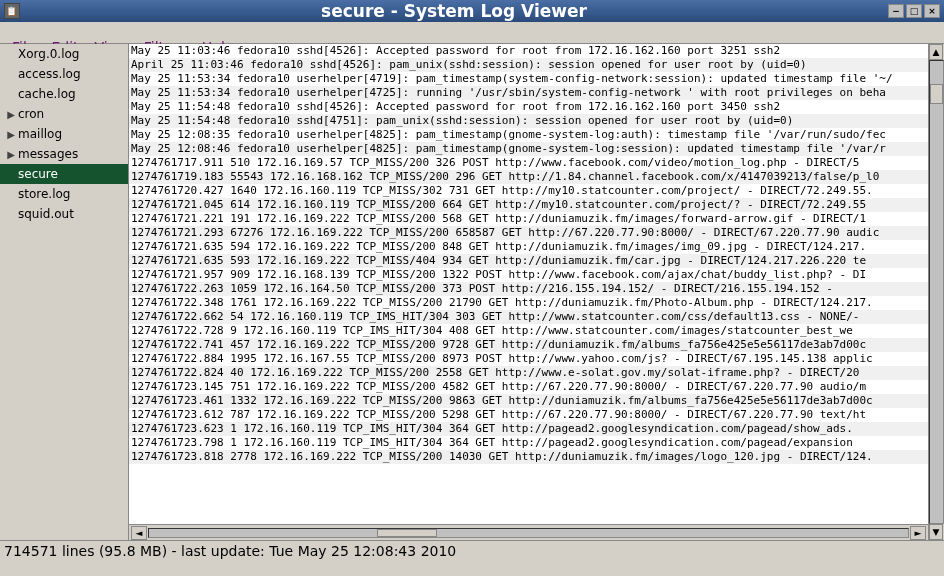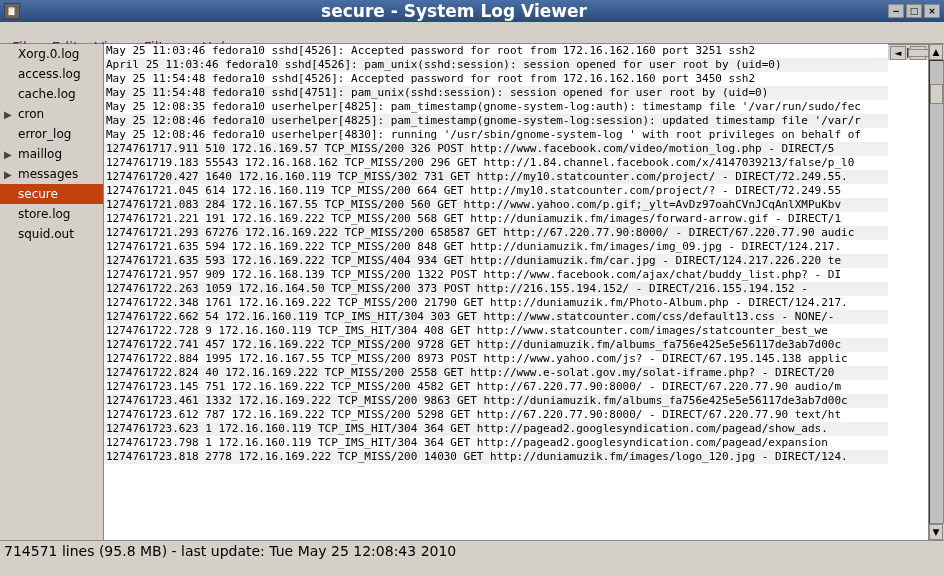--- a/index.html
+++ b/index.html
@@ -85,56 +85,58 @@
 
     
     #main {
       display: flex;
       flex: 1;
       overflow: hidden;
     }
 
     
     #sidebar {
-      width: 104px;
+      width: 129px;
       background: #d4d0c8;
       border-right: 1px solid #888;
       overflow-y: auto;
       flex-shrink: 0;
+      text-align: center;
     }
     .sidebar-item {
       display: flex;
       align-items: center;
       padding: 2px 4px;
       cursor: pointer;
       font-size: 12px;
       color: #000;
       height: 20px;
     }
     .sidebar-item.selected {
-      background: #c2410c;
+      background: #14532d;
       color: white;
     }
     .sidebar-arrow {
       width: 14px;
       font-size: 10px;
       color: #444;
       flex-shrink: 0;
     }
     .sidebar-item.selected .sidebar-arrow {
       color: white;
     }
     .sidebar-label {
       font-size: 12px;
     }
 
     
     #content {
       flex: 1;
       display: flex;
+      flex-direction: column;
       overflow: hidden;
       background: white;
     }
 
     #log-area {
       flex: 1;
       overflow: hidden;
       font-family: monospace;
       font-size: 11px;
       background: white;
@@ -284,24 +286,20 @@
       </div>
       <div class="sidebar-item">
         <span class="sidebar-arrow"> </span>
         <span class="sidebar-label">cache.log</span>
       </div>
       <div class="sidebar-item">
         <span class="sidebar-arrow">▶</span>
         <span class="sidebar-label">cron</span>
       </div>
       <div class="sidebar-item">
-        <span class="sidebar-arrow"> </span>
-        <span class="sidebar-label">error_log</span>
-      </div>
-      <div class="sidebar-item">
         <span class="sidebar-arrow">▶</span>
         <span class="sidebar-label">maillog</span>
       </div>
       <div class="sidebar-item">
         <span class="sidebar-arrow">▶</span>
         <span class="sidebar-label">messages</span>
       </div>
       <div class="sidebar-item selected">
         <span class="sidebar-arrow"> </span>
         <span class="sidebar-label">secure</span>
@@ -315,30 +313,30 @@
         <span class="sidebar-label">squid.out</span>
       </div>
     </div>
 
   <div id="right-area">
     <div id="content">
       <div id="log-area">
         <div id="log-table">
         <div class="log-row">May 25 11:03:46 fedora10 sshd[4526]: Accepted password for root from 172.16.162.160 port 3251 ssh2</div>
             <div class="log-row">April 25 11:03:46 fedora10 sshd[4526]: pam_unix(sshd:session): session opened for user root by (uid=0)</div>
+            <div class="log-row">May 25 11:53:34 fedora10 userhelper[4719]: pam_timestamp(system-config-network:session): updated timestamp file '~/</div>
+            <div class="log-row">May 25 11:53:34 fedora10 userhelper[4725]: running '/usr/sbin/system-config-network ' with root privileges on beha</div>
             <div class="log-row">May 25 11:54:48 fedora10 sshd[4526]: Accepted password for root from 172.16.162.160 port 3450 ssh2</div>
             <div class="log-row">May 25 11:54:48 fedora10 sshd[4751]: pam_unix(sshd:session): session opened for user root by (uid=0)</div>
             <div class="log-row">May 25 12:08:35 fedora10 userhelper[4825]: pam_timestamp(gnome-system-log:auth): timestamp file '/var/run/sudo/fec</div>
             <div class="log-row">May 25 12:08:46 fedora10 userhelper[4825]: pam_timestamp(gnome-system-log:session): updated timestamp file '/var/r</div>
-            <div class="log-row">May 25 12:08:46 fedora10 userhelper[4830]: running '/usr/sbin/gnome-system-log ' with root privileges on behalf of</div>
             <div class="log-row">1274761717.911      510 172.16.169.57 TCP_MISS/200 326 POST http://www.facebook.com/video/motion_log.php - DIRECT/5</div>
             <div class="log-row">1274761719.183    55543 172.16.168.162 TCP_MISS/200 296 GET http://1.84.channel.facebook.com/x/4147039213/false/p_l0</div>
             <div class="log-row">1274761720.427     1640 172.16.160.119 TCP_MISS/302 731 GET http://my10.statcounter.com/project/ - DIRECT/72.249.55.</div>
             <div class="log-row">1274761721.045      614 172.16.160.119 TCP_MISS/200 664 GET http://my10.statcounter.com/project/? - DIRECT/72.249.55</div>
-            <div class="log-row">1274761721.083      284 172.16.167.55 TCP_MISS/200 560 GET http://www.yahoo.com/p.gif;_ylt=AvDz97oahCVnJCqAnlXMPuKbv</div>
             <div class="log-row">1274761721.221      191 172.16.169.222 TCP_MISS/200 568 GET http://duniamuzik.fm/images/forward-arrow.gif - DIRECT/1</div>
             <div class="log-row">1274761721.293    67276 172.16.169.222 TCP_MISS/200 658587 GET http://67.220.77.90:8000/ - DIRECT/67.220.77.90 audic</div>
             <div class="log-row">1274761721.635      594 172.16.169.222 TCP_MISS/200 848 GET http://duniamuzik.fm/images/img_09.jpg - DIRECT/124.217.</div>
             <div class="log-row">1274761721.635      593 172.16.169.222 TCP_MISS/404 934 GET http://duniamuzik.fm/car.jpg - DIRECT/124.217.226.220 te</div>
             <div class="log-row">1274761721.957      909 172.16.168.139 TCP_MISS/200 1322 POST http://www.facebook.com/ajax/chat/buddy_list.php? - DI</div>
             <div class="log-row">1274761722.263     1059 172.16.164.50 TCP_MISS/200 373 POST http://216.155.194.152/ - DIRECT/216.155.194.152 -</div>
             <div class="log-row">1274761722.348     1761 172.16.169.222 TCP_MISS/200 21790 GET http://duniamuzik.fm/Photo-Album.php - DIRECT/124.217.</div>
             <div class="log-row">1274761722.662       54 172.16.160.119 TCP_IMS_HIT/304 303 GET http://www.statcounter.com/css/default13.css - NONE/-</div>
             <div class="log-row">1274761722.728        9 172.16.160.119 TCP_IMS_HIT/304 408 GET http://www.statcounter.com/images/statcounter_best_we</div>
             <div class="log-row">1274761722.741      457 172.16.169.222 TCP_MISS/200 9728 GET http://duniamuzik.fm/albums_fa756e425e5e56117de3ab7d00c</div>

